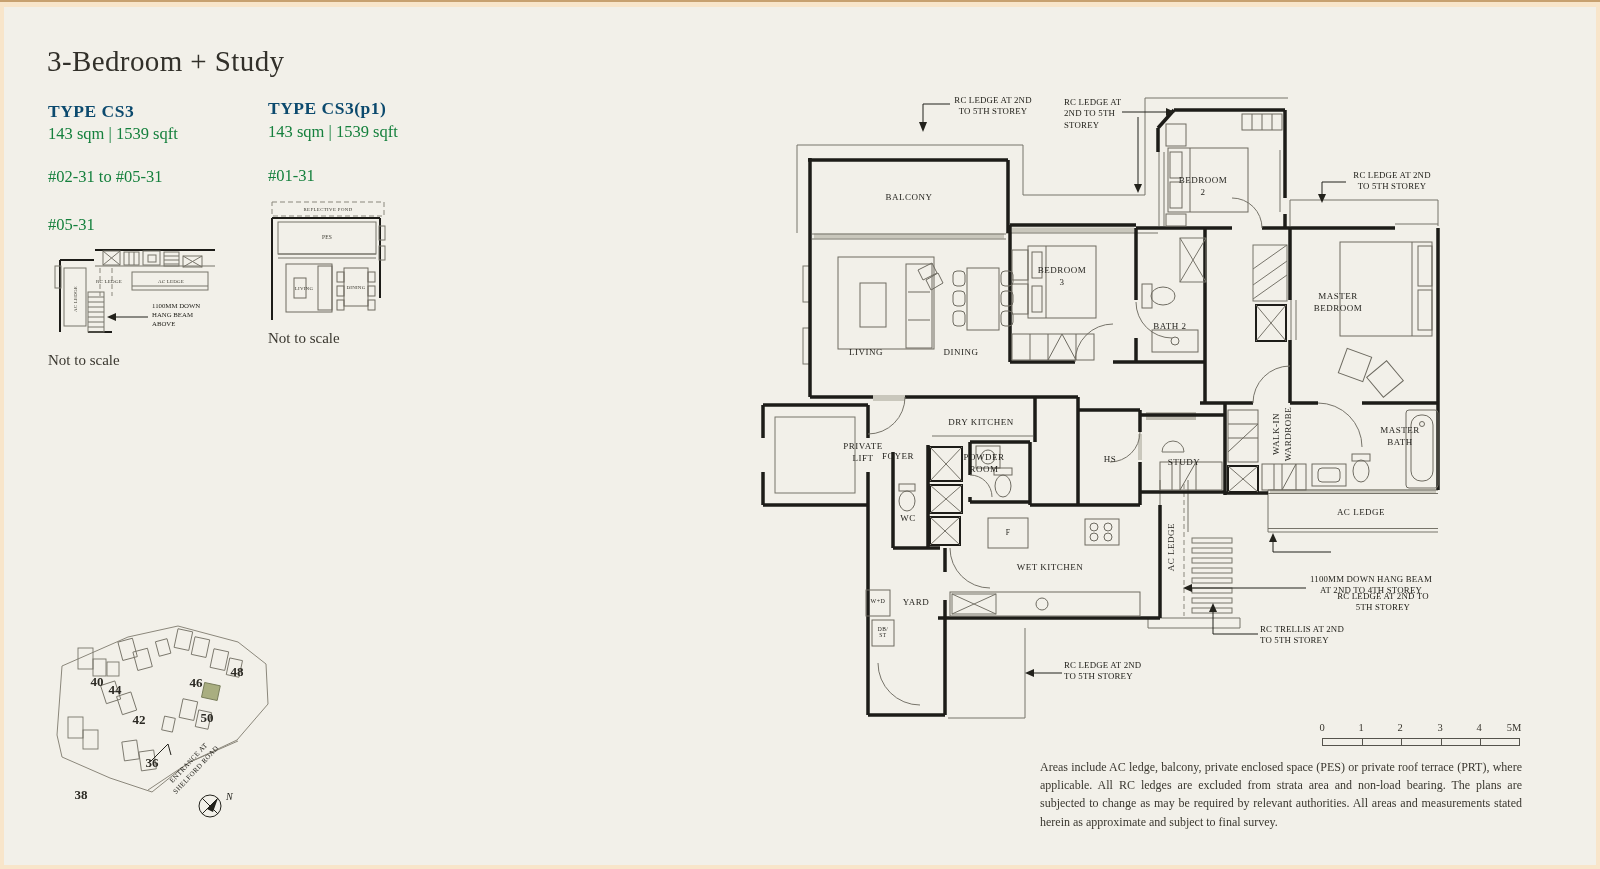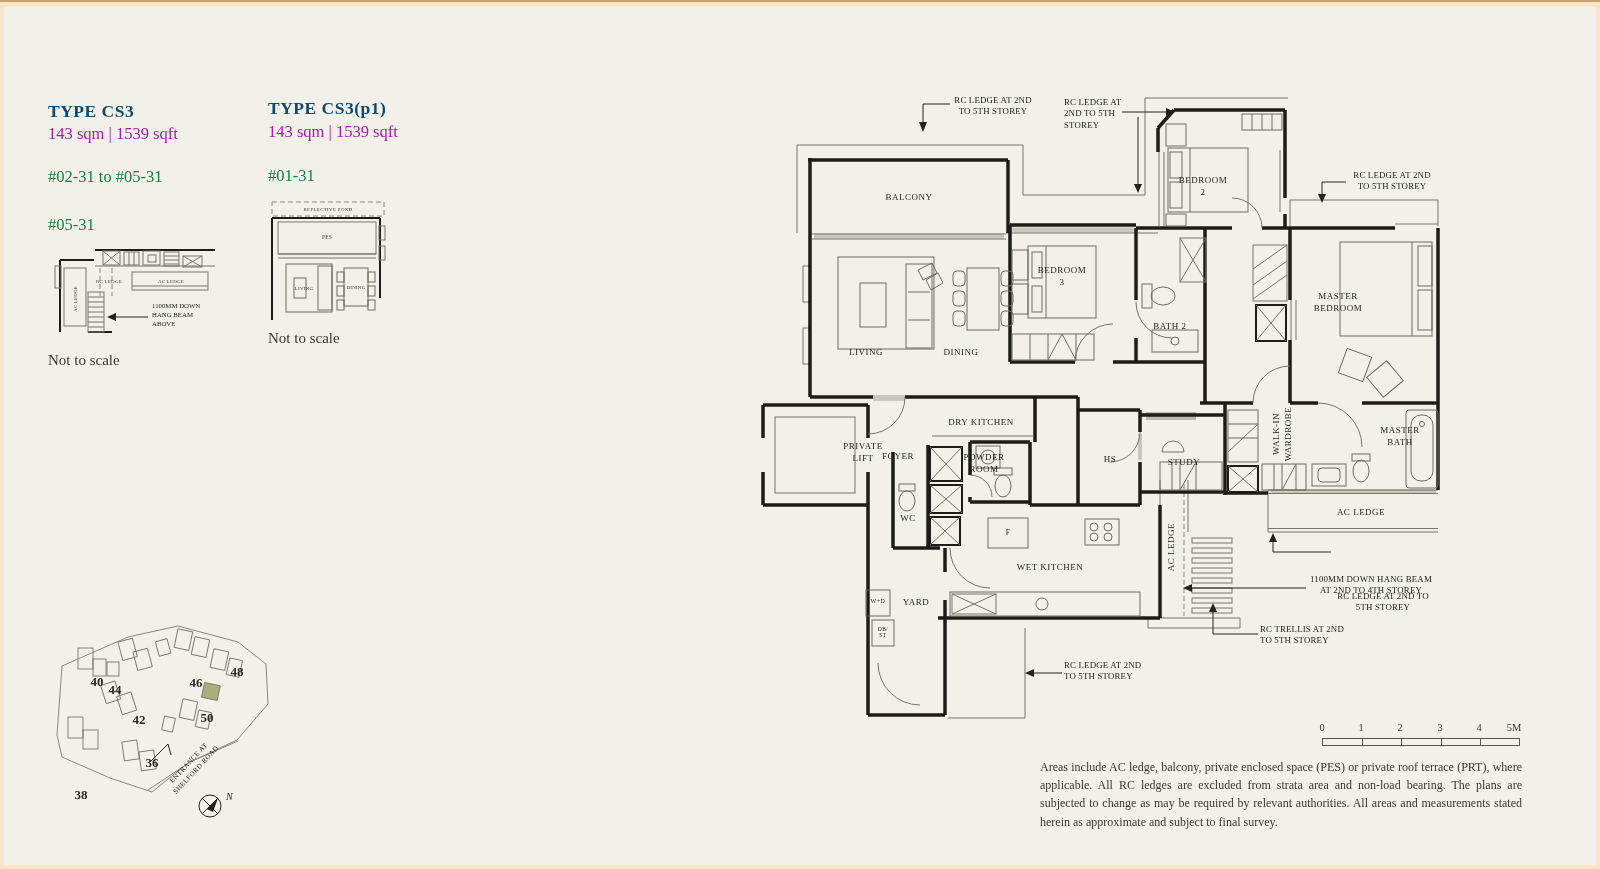--- a/index.html
+++ b/index.html
@@ -7,21 +7,21 @@
         font-family:"Liberation Serif","DejaVu Serif",serif;color:#34322b;}
   .edge{position:absolute;background:#f8e5ca;}
   .edge.top{left:0;top:0;width:1600px;height:7px;}
   .edge.left{left:0;top:0;width:4px;height:869px;}
   .edge.right{left:1596px;top:0;width:4px;height:869px;}
   .edge.bottom{left:0;top:865px;width:1600px;height:4px;}
   .topline{position:absolute;left:0;top:0;width:1600px;height:2px;background:#c7a170;}
   .abs{position:absolute;}
   .title{font-size:29px;letter-spacing:.4px;color:#32302a;}
   .tname{font-size:17.5px;font-weight:700;letter-spacing:.5px;color:#0c4a6e;}
-  .tarea{font-size:16.5px;color:#a21caf;}
+  .tarea{font-size:16.5px;color:#15803d;}
   .tunit{font-size:16.5px;color:#15803d;}
   .nts{font-size:15px;color:#3a372f;}
   .pl{position:absolute;transform:translate(-50%,-50%);font-size:9px;letter-spacing:.5px;
       text-align:center;color:#201f1a;line-height:1.3;white-space:pre-line;}
   .pl.nw{white-space:nowrap;}
   .pl.rot{transform:translate(-50%,-50%) rotate(-90deg);white-space:pre-line;}
   .pl.f6{font-size:6px;}
   .pl.f55{font-size:5.5px;line-height:1.15;}
   .pl.f75{font-size:7.5px;}
   .ann{position:absolute;font-size:8.8px;letter-spacing:.2px;line-height:1.3;color:#23221c;
@@ -55,20 +55,21 @@
 </head>
 <body>
 
 <div class="page">
   <div class="edge top"></div>
   <div class="edge left"></div>
   <div class="edge right"></div>
   <div class="edge bottom"></div>
   <div class="topline"></div>
 
+  <div class="abs title" style="left:47px;top:45px;">3-Bedroom + Study</div>
 
   <div class="abs tname" style="left:48px;top:101px;">TYPE CS3</div>
   <div class="abs tarea" style="left:48px;top:124px;">143 sqm | 1539 sqft</div>
   <div class="abs tunit" style="left:48px;top:167px;">#02-31 to #05-31</div>
   <div class="abs tunit" style="left:48px;top:215px;">#05-31</div>
   <div class="abs nts" style="left:48px;top:352px;">Not to scale</div>
 
   <div class="abs tname" style="left:268px;top:98px;">TYPE CS3(p1)</div>
   <div class="abs tarea" style="left:268px;top:122px;">143 sqm | 1539 sqft</div>
   <div class="abs tunit" style="left:268px;top:166px;">#01-31</div>

